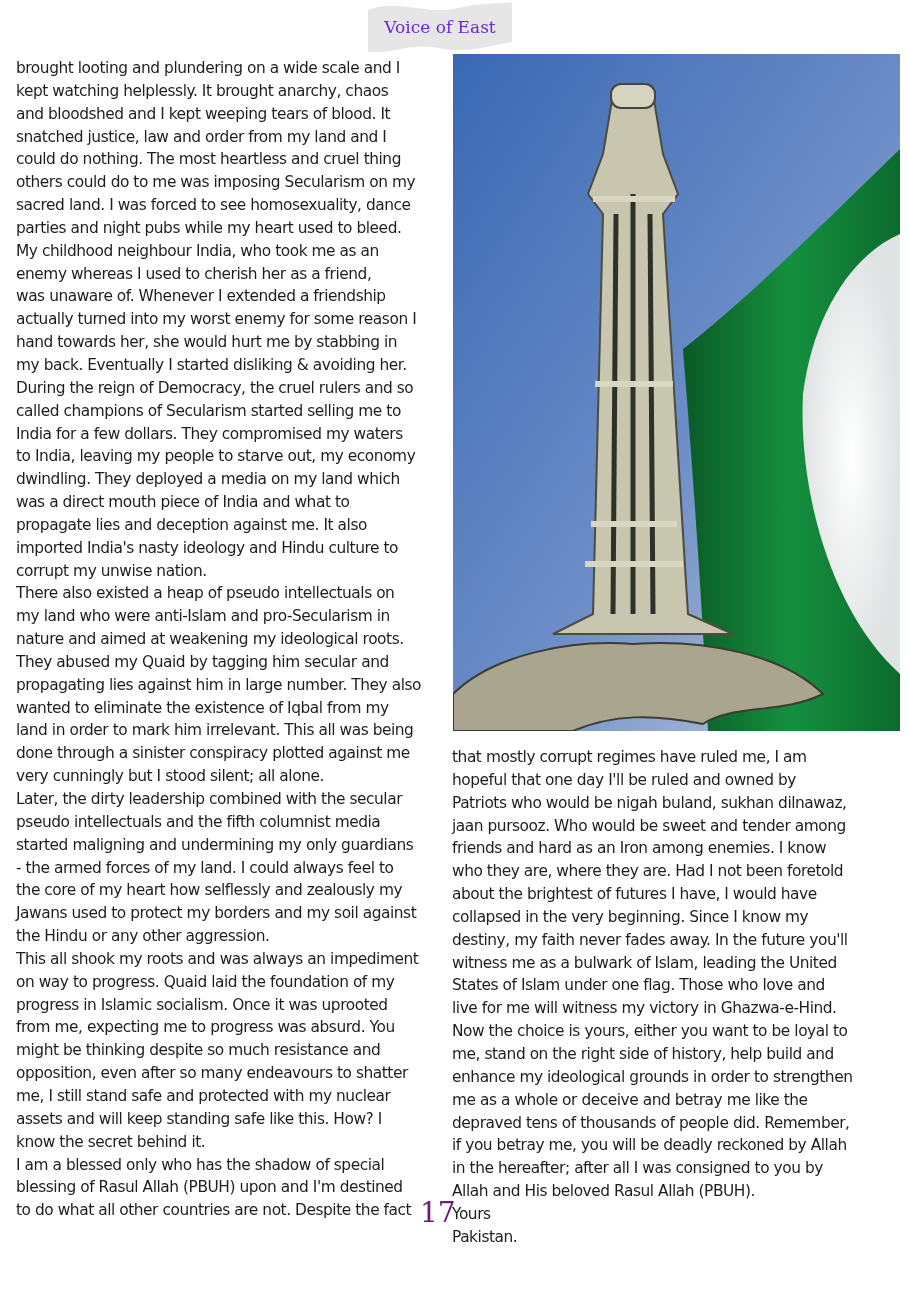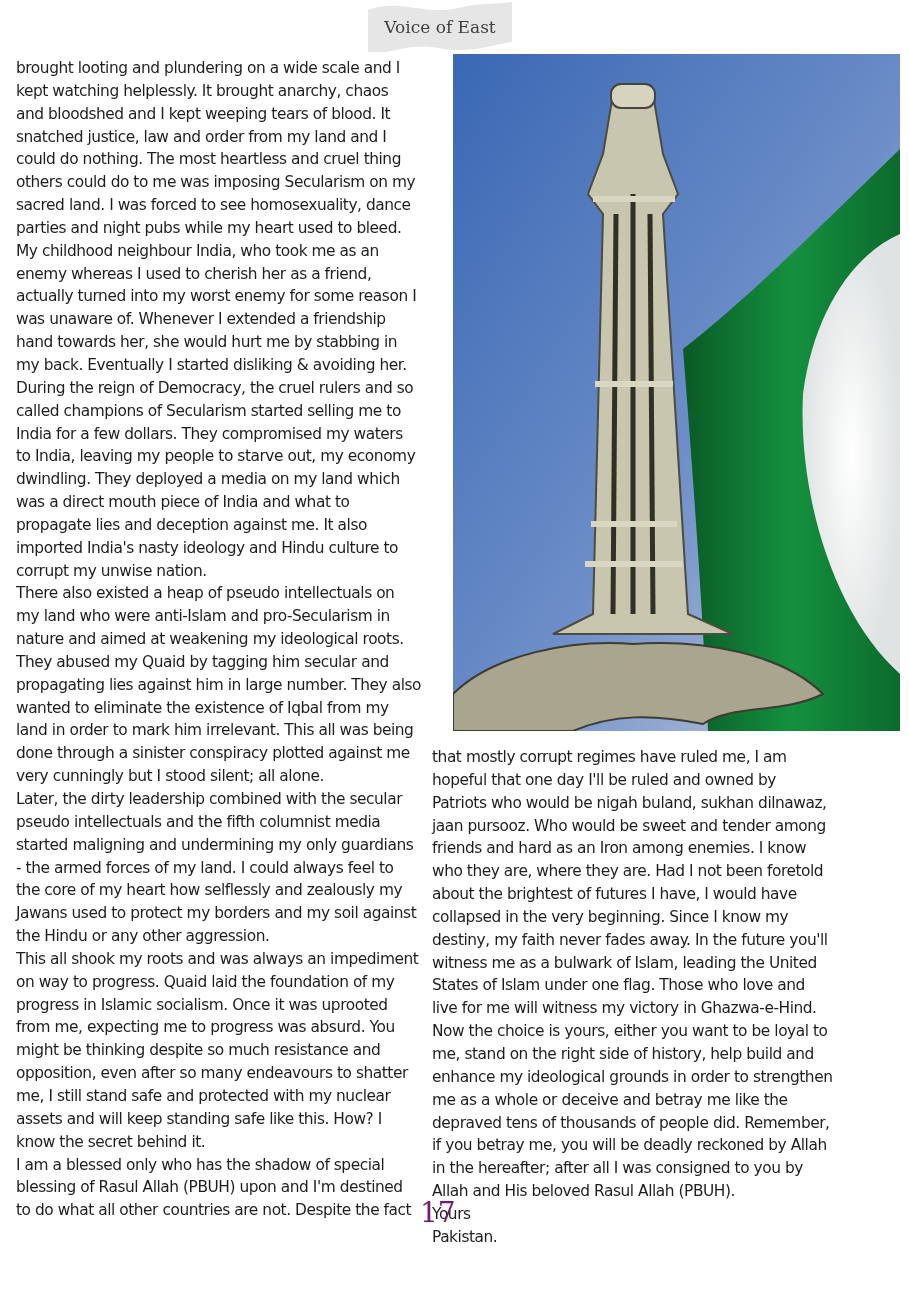--- a/index.html
+++ b/index.html
@@ -3,30 +3,30 @@
 <meta charset="utf-8">
 <style>
   html, body { margin: 0; padding: 0; background: #ffffff; }
   body { width: 909px; height: 1300px; position: relative; overflow: hidden; }
   .header-banner {
     position: absolute; left: 368px; top: 2px; width: 144px; height: 50px;
   }
   .header-banner svg { position: absolute; left: 0; top: 0; }
   .header-title {
     position: absolute; left: 0; top: 15px; width: 144px; text-align: center;
-    font-family: "DejaVu Serif", serif; font-size: 17px; color: #404040;
+    font-family: "DejaVu Serif", serif; font-size: 17px; color: #6d28d9;
   }
   .col {
     position: absolute;
     font-family: "DejaVu Sans", sans-serif;
     font-size: 15.4px; line-height: 22.85px; color: #1e1e1e;
     white-space: nowrap; letter-spacing: -0.45px;
   }
   .col-left { left: 1px; top: 57px; width: 448px; margin-left: 15px; }
-  .col-right { left: 432px; top: 746px; width: 449px; }
+  .col-right { left: 452px; top: 746px; width: 449px; }
   .line { display: block; }
   .it { }
   .photo {
     position: absolute; left: 453px; top: 54px; width: 447px; height: 677px;
     overflow: hidden;
   }
   .page-number {
     position: absolute; left: 420px; top: 1196px; width: 60px; text-align: left;
     font-family: "DejaVu Serif", serif; font-size: 28px; color: #701a75;
   }
@@ -45,22 +45,22 @@
     <span class="line">brought looting and plundering on a wide scale and I</span>
     <span class="line">kept watching helplessly. It brought anarchy, chaos</span>
     <span class="line">and bloodshed and I kept weeping tears of blood. It</span>
     <span class="line">snatched justice, law and order from my land and I</span>
     <span class="line">could do nothing. The most heartless and cruel thing</span>
     <span class="line">others could do to me was imposing Secularism on my</span>
     <span class="line">sacred land. I was forced to see homosexuality, dance</span>
     <span class="line">parties and night pubs while my heart used to bleed.</span>
     <span class="line">My childhood neighbour India, who took me as an</span>
     <span class="line">enemy whereas I used to cherish her as a friend,</span>
+    <span class="line">was unaware of. Whenever I extended a friendship</span>
     <span class="line">actually turned into my worst enemy for some reason I</span>
-    <span class="line">was unaware of. Whenever I extended a friendship</span>
     <span class="line">hand towards her, she would hurt me by stabbing in</span>
     <span class="line">my back. Eventually I started disliking &amp; avoiding her.</span>
     <span class="line">During the reign of Democracy, the cruel rulers and so</span>
     <span class="line">called champions of Secularism started selling me to</span>
     <span class="line">India for a few dollars. They compromised my waters</span>
     <span class="line">to India, leaving my people to starve out, my economy</span>
     <span class="line">dwindling. They deployed a media on my land which</span>
     <span class="line">was a direct mouth piece of India and what to</span>
     <span class="line">propagate lies and deception against me. It also</span>
     <span class="line">imported India's nasty ideology and Hindu culture to</span>

